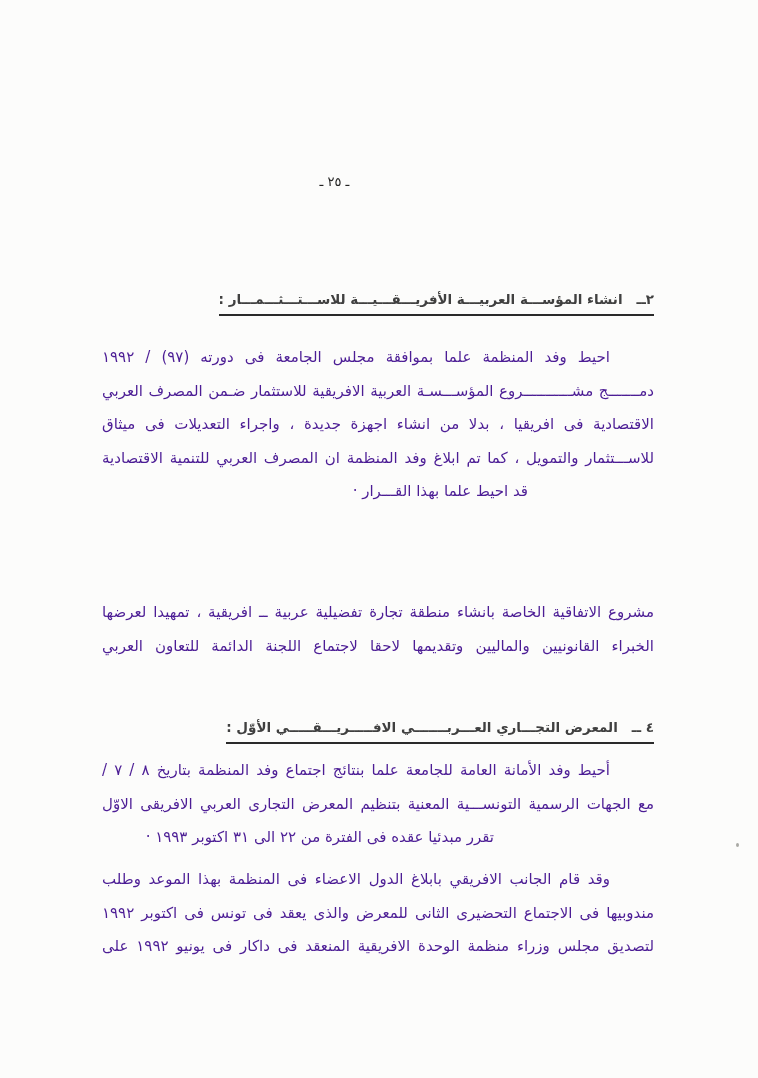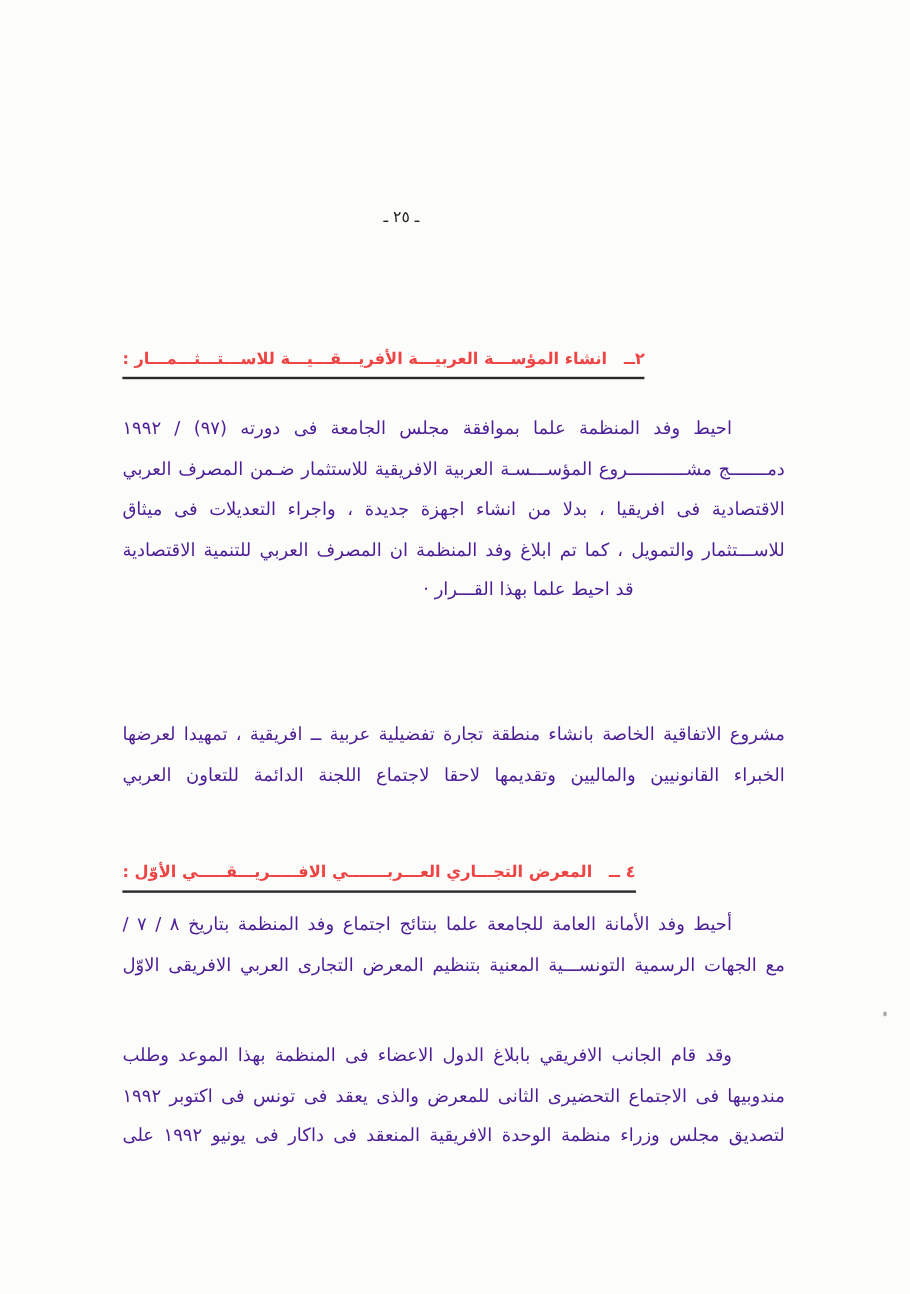--- a/index.html
+++ b/index.html
@@ -31,24 +31,24 @@
     color: #222;
     letter-spacing: 2px;
   }
   .block {
     position: absolute;
     right: 104px;
     width: 552px;
     direction: rtl;
   }
   .heading {
-    text-align: left;
+    text-align: right;
     font-size: 13.5px;
     font-weight: bold;
-    color: #ef4444;
+    color: #404040;
   }
   .heading .h-wrap {
     display: inline-block;
     border-bottom: 2px solid #2a2a2a;
     padding-bottom: 7px;
   }
   .heading .h-num {
     display: inline-block;
     margin-left: 14px;
   }
@@ -119,20 +119,21 @@
 
   <div class="block heading" id="h3">
     <span class="h-wrap">
       <span class="h-num">٤ ــ</span><span>المعرض التجـــاري العـــربـــــــي الافـــــريـــقـــــي الأوّل :</span>
     </span>
   </div>
 
   <div class="block" id="p3">
     <div class="line indent">أحيط وفد الأمانة العامة للجامعة علما بنتائج اجتماع وفد المنظمة بتاريخ ٨ / ٧ / ١٩٩٢</div>
     <div class="line">مع الجهات الرسمية التونســـية المعنية بتنظيم المعرض التجارى العربي الافريقى الاوّل بتونس الـــــذى</div>
+    <div class="line partial partial-2">تقرر مبدئيا عقده فى الفترة من ٢٢ الى ٣١ اكتوبر ١٩٩٣ ·</div>
   </div>
 
   <div class="block" id="p4">
     <div class="line indent">وقد قام الجانب الافريقي بابلاغ الدول الاعضاء فى المنظمة بهذا الموعد وطلب تعيين اســــــم</div>
     <div class="line">مندوبيها فى الاجتماع التحضيرى الثانى للمعرض والذى يعقد فى تونس فى اكتوبر ١٩٩٢ نظــــــــــرا</div>
     <div class="line">لتصديق مجلس وزراء منظمة الوحدة الافريقية المنعقد فى داكار فى يونيو ١٩٩٢ على القرار الخـــاص</div>
   </div>
 
   <div class="speck"></div>
 

